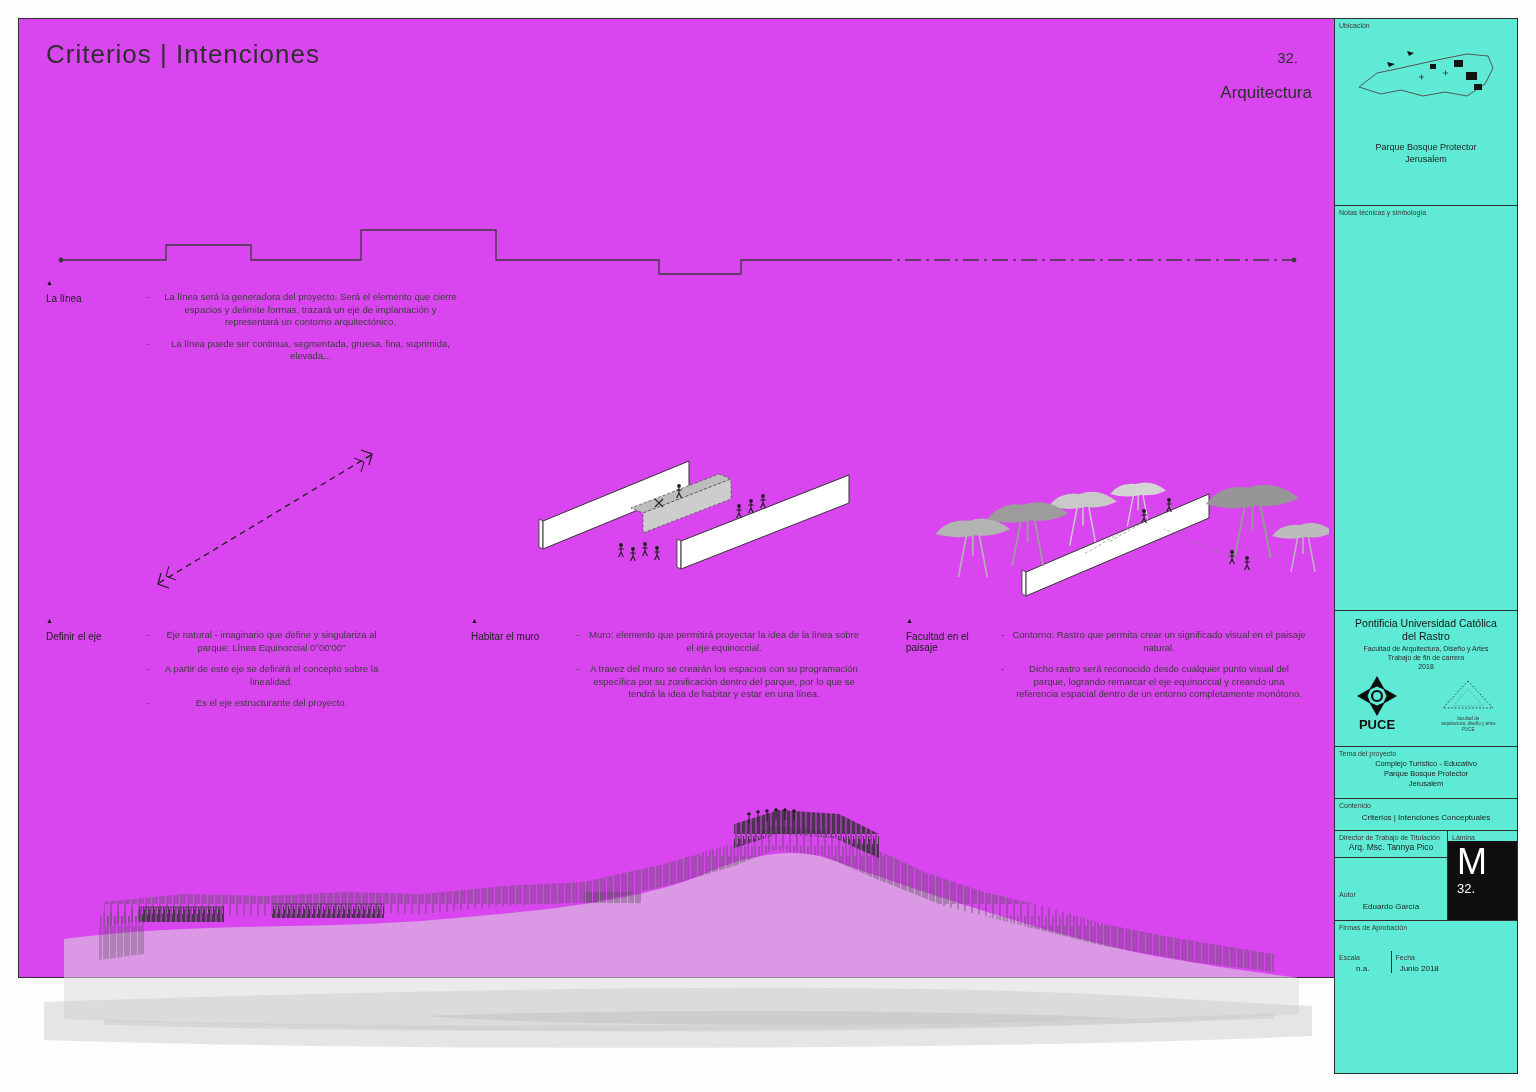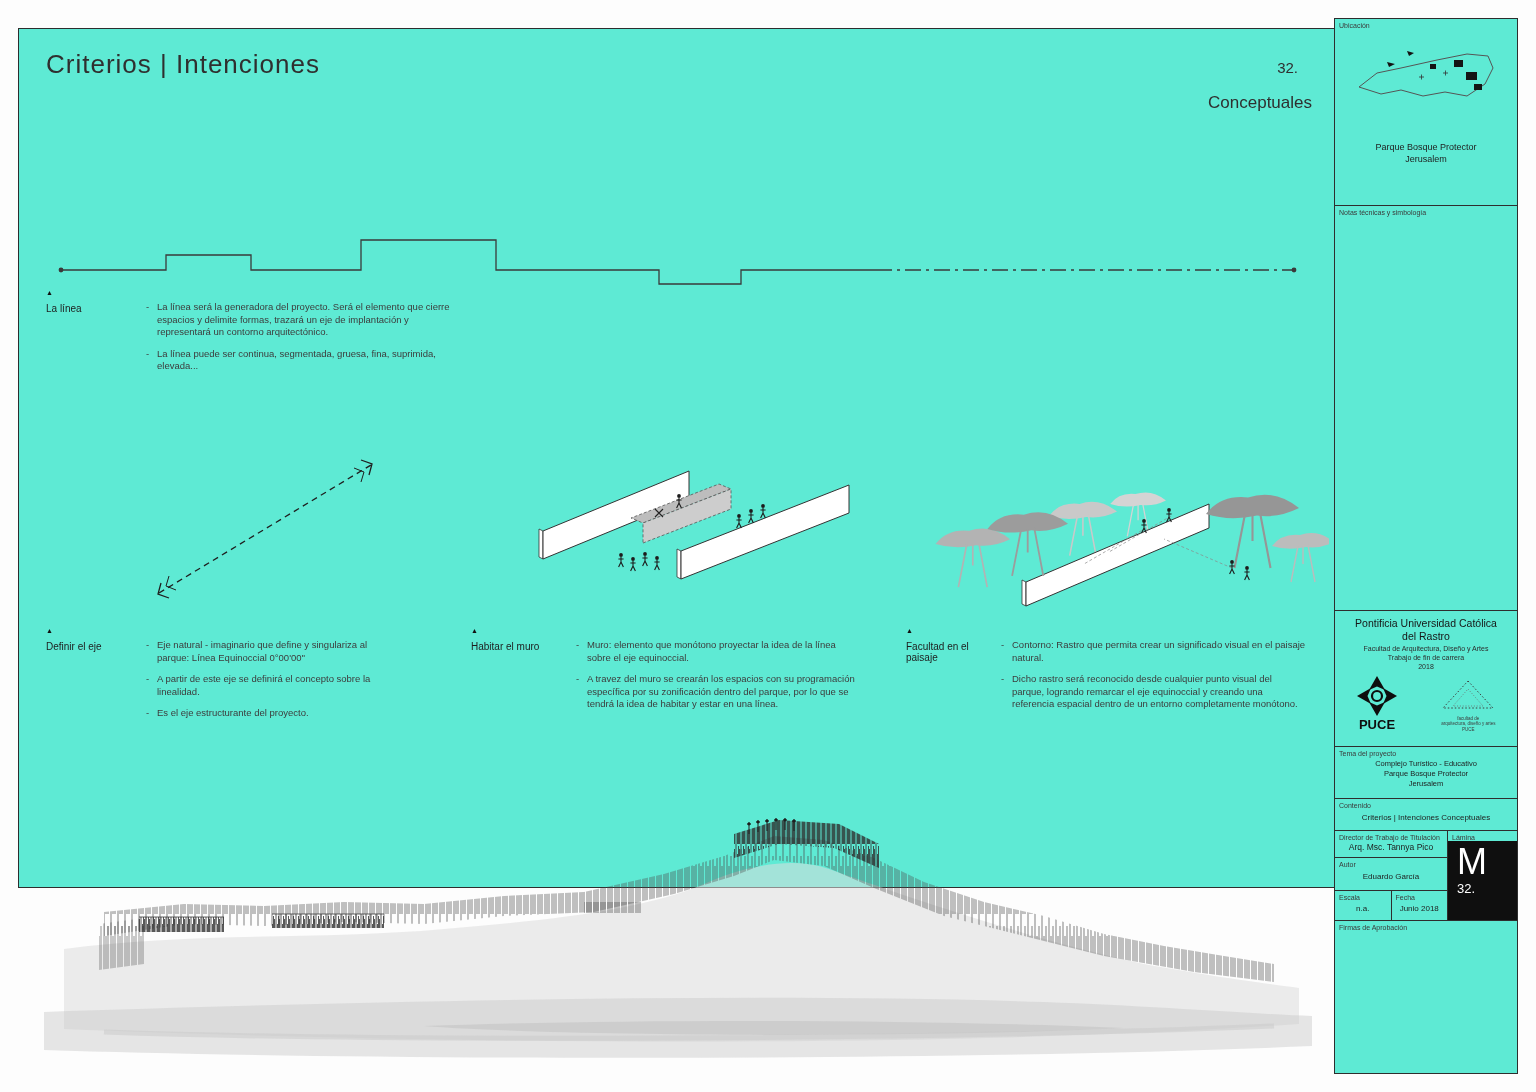--- a/index.html
+++ b/index.html
@@ -2,30 +2,30 @@
 <html><head>
 <meta charset="utf-8">
 <style>
   html,body { margin:0; padding:0; background:#9a9a9a; }
   .sheet {
     position:relative; width:1536px; height:1092px; background:#fdfdfd;
     font-family:"Liberation Sans","DejaVu Sans",sans-serif; color:#222;
     overflow:hidden; margin:0 auto;
   }
   .main-frame {
-    position:absolute; left:18px; top:28px; width:1317px; height:860px;
-    border:1px solid #2e2e2e; box-sizing:border-box; background:#5eead4;
+    position:absolute; left:18px; top:18px; width:1317px; height:960px;
+    border:1px solid #2e2e2e; box-sizing:border-box; background:#d946ef;
   }
   .page-title { position:absolute; left:27px; top:20px; font-size:26px; letter-spacing:1px; color:#2f2f2f; }
   .sheet-number { position:absolute; right:36px; top:30px; font-size:15px; color:#2f2f2f; }
   .page-subtitle { position:absolute; right:22px; top:64px; font-size:17px; color:#2f2f2f; }
 
   .sec-marker { position:absolute; font-size:7px; color:#111; }
   .sec-label  { position:absolute; font-size:10px; color:#1d1d1d; }
-  .bullets { position:absolute; display:flex; flex-direction:column; gap:9px; }
+  .bullets { position:absolute; display:flex; flex-direction:column; gap:9px;text-align:center; }
   .bullet  { position:relative; padding-left:11px; font-size:9.5px; line-height:1.32; color:#3c3c3c; }
   .bullet::before { content:"-"; position:absolute; left:0; top:0; color:#3c3c3c; }
 
   .abs { position:absolute; }
 
   
   .sidebar {
     position:absolute; left:1334px; top:18px; width:184px; height:1056px;
     border:1px solid #2e2e2e; box-sizing:border-box; background:#5eead4;
     display:flex; flex-direction:column;
@@ -43,42 +43,42 @@
   .flogo { width:60px; text-align:center; }
   .flogo-caption { font-size:4.5px; line-height:1.2; white-space:pre-line; color:#3c3c3c; margin-top:1px; }
 
   .tema-text { font-size:7.5px; text-align:center; white-space:pre-line; line-height:1.35; margin-top:2px; color:#1e1e1e; }
   .contenido-text { font-size:8px; text-align:center; margin-top:4px; color:#1e1e1e; }
   .director-name { font-size:8.5px; text-align:center; margin-top:1px; color:#1e1e1e; }
   .autor-name { font-size:8px; text-align:center; margin-top:4px; color:#1e1e1e; }
   .value-text { font-size:8px; text-align:center; margin-top:3px; color:#1e1e1e; }
 
   .bottom-row { display:flex; }
-  .br-left { width:113px; border-right:1px solid #2e2e2e; box-sizing:border-box; display:flex; flex-direction:column; }
+  .br-left { width:113px; border-right:1px solid #2e2e2e; box-sizing:border-box; display:flex; flex-direction:column;gap:30px; }
   .cell { border-bottom:1px solid #2e2e2e; box-sizing:border-box; flex:none; }
   .c27{height:27px} .c33{height:33px}
   .escala-row { display:flex; flex:1; }
   .escala-col { flex:1; border-right:1px solid #2e2e2e; box-sizing:border-box; }
   .fecha-col  { flex:1; }
   .br-right { flex:1; display:flex; flex-direction:column; }
   .lamina-box { flex:1; background:#0f0f0f; color:#fff; padding:3px 9px; }
   .lamina-letter { font-size:36px; line-height:1; }
   .lamina-number { font-size:13px; margin-top:1px; }
   .firmas-sec { flex:1; border-bottom:none; }
 </style>
 </head>
 <body>
 
 <div class="sheet">
 
   <div class="main-frame">
 
     <div class="page-title">Criterios | Intenciones</div>
     <div class="sheet-number">32.</div>
-    <div class="page-subtitle">Conceptuales</div>
+    <div class="page-subtitle">Arquitectura</div>
 
     <svg class="abs" style="left:27px; top:198px;" width="1270" height="70" viewBox="0 0 1270 70">
       <path d="M15 43 H120 V28 H205 V43 H315 V13 H450 V43 H613 V57 H695 V43 H830" fill="none" stroke="#3a3a3a" stroke-width="1.3"></path>
       <path d="M830 43 H1246" fill="none" stroke="#3a3a3a" stroke-width="1.3" stroke-dasharray="16 5 3 5"></path>
       <circle cx="15" cy="43" r="2.4" fill="#3a3a3a"></circle>
       <circle cx="1248" cy="43" r="2.4" fill="#3a3a3a"></circle>
     </svg>
 
     <div class="sec-marker" style="left:27px; top:260px;">▲</div>
     <div class="sec-label" style="left:27px; top:274px;">La línea</div>
@@ -149,21 +149,21 @@
     <div class="sec-label" style="left:27px; top:612px;">Definir el eje</div>
     <div class="bullets" style="left:127px; top:610px; width:240px;">
       <div class="bullet">Eje natural - imaginario que define y singulariza al parque: Línea Equinoccial 0°00'00''</div>
       <div class="bullet">A partir de este eje se definirá el concepto sobre la linealidad.</div>
       <div class="bullet">Es el eje estructurante del proyecto.</div>
     </div>
 
     <div class="sec-marker" style="left:452px; top:598px;">▲</div>
     <div class="sec-label" style="left:452px; top:612px;">Habitar el muro</div>
     <div class="bullets" style="left:557px; top:610px; width:285px;">
-      <div class="bullet">Muro: elemento que monótono proyectar la idea de la línea sobre el eje equinoccial.</div>
+      <div class="bullet">Muro: elemento que permitirá proyectar la idea de la línea sobre el eje equinoccial.</div>
       <div class="bullet">A travez del muro se crearán los espacios con su programación específica por su zonificación dentro del parque, por lo que se tendrá la idea de habitar y estar en una línea.</div>
     </div>
 
     <div class="sec-marker" style="left:887px; top:598px;">▲</div>
     <div class="sec-label" style="left:887px; top:612px; width:72px;">Facultad en el paisaje</div>
     <div class="bullets" style="left:982px; top:610px; width:305px;">
       <div class="bullet">Contorno: Rastro que permita crear un significado visual en el paisaje natural.</div>
       <div class="bullet">Dicho rastro será reconocido desde cualquier punto visual del parque, logrando remarcar el eje equinoccial y creando una referencia espacial dentro de un entorno completamente monótono.</div>
     </div>
 

